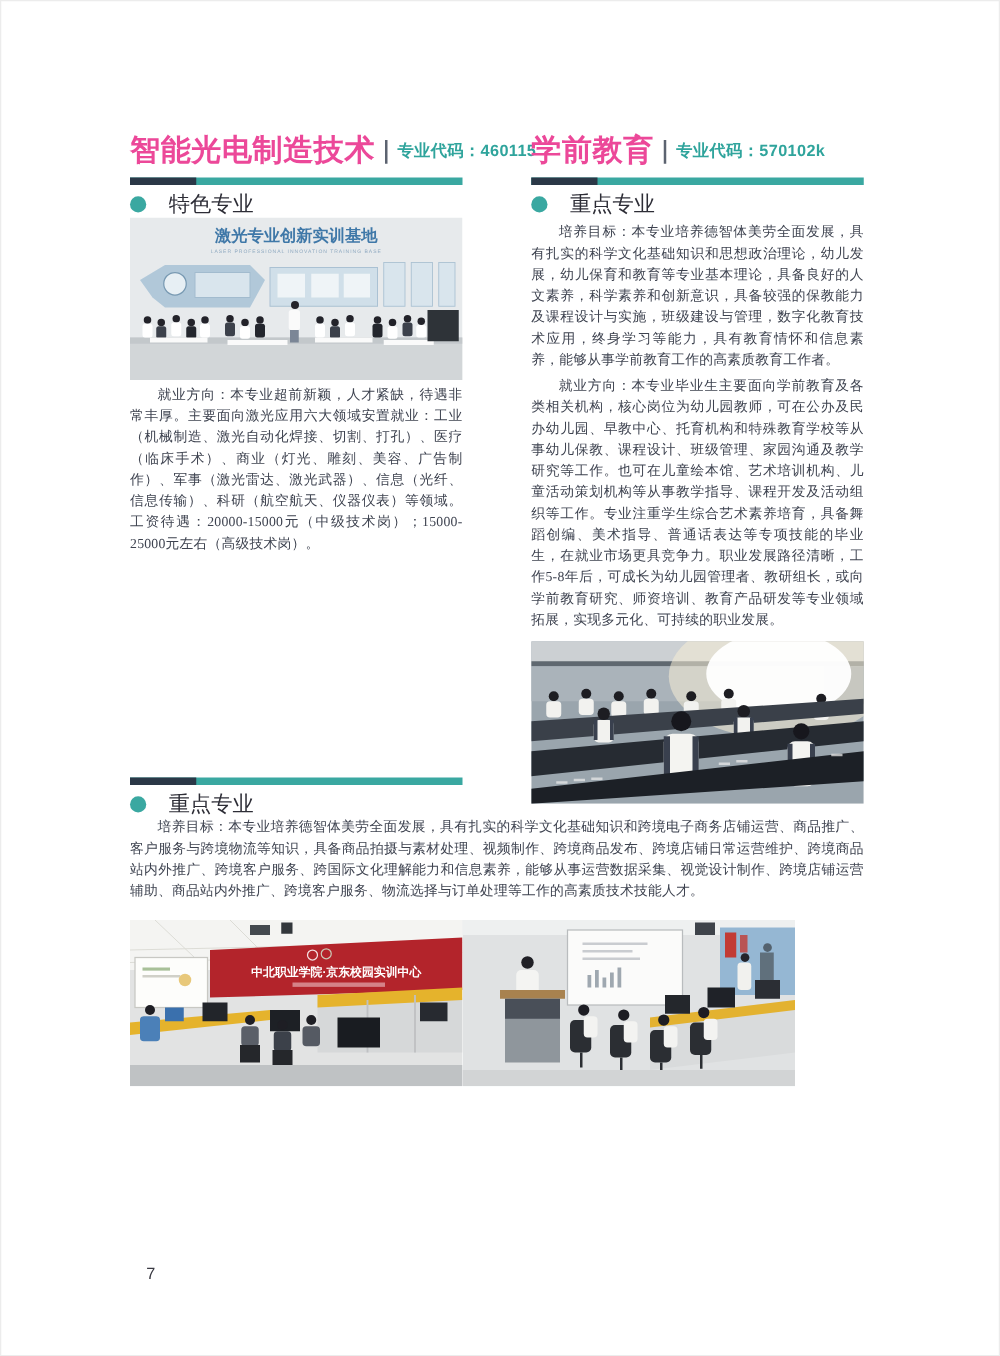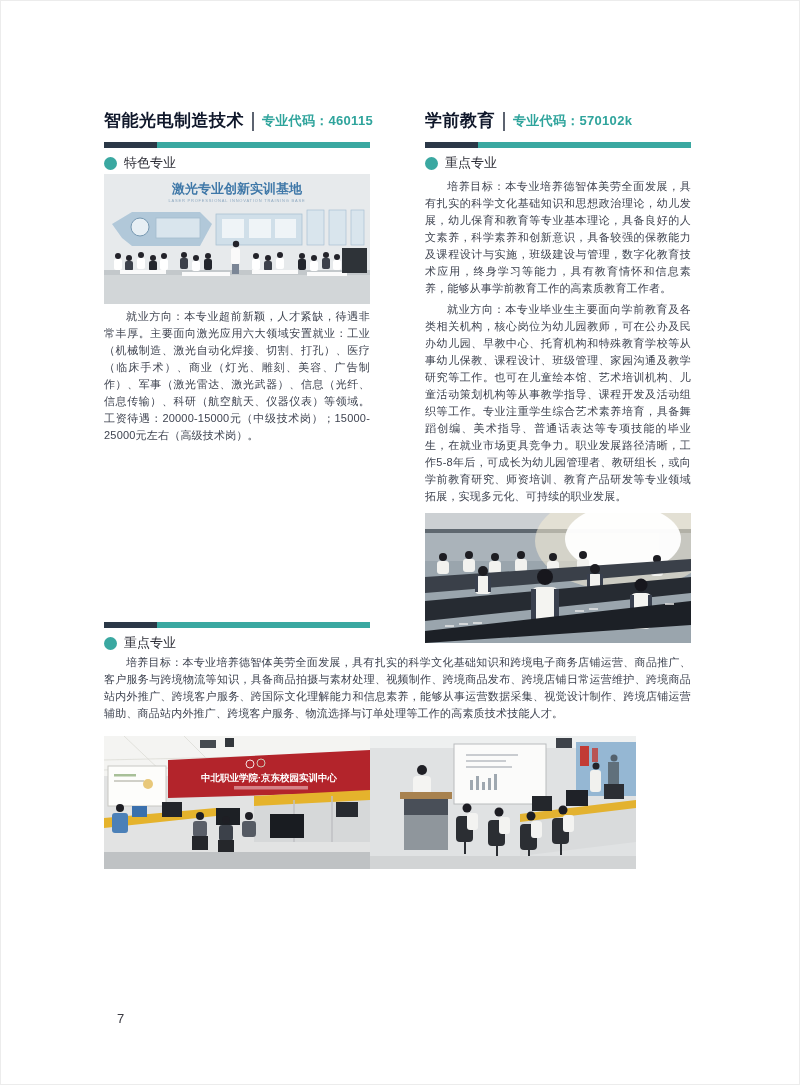--- a/index.html
+++ b/index.html
@@ -7,31 +7,31 @@
   .page {
     position:relative; width:800px; height:1085px; margin:0 auto;
     background:#ffffff; border:1px solid #ececec; overflow:hidden;
     font-family:"Liberation Sans","DejaVu Sans",sans-serif;
   }
   .col { position:absolute; width:266px; }
   #col-left  { left:103px; top:106px; }
   #col-right { left:424px; top:106px; }
   #section-cross { position:absolute; left:103px; top:614px; width:587px; }
   .title-row { display:flex; align-items:center; white-space:nowrap; }
-  .m-title { font-size:17px; font-weight:bold; color:#0f172a; letter-spacing:0.5px; line-height:28px; }
+  .m-title { font-size:24px; font-weight:bold; color:#ec4899; letter-spacing:0.5px; line-height:28px; }
   .m-divider { width:2px; height:19px; background:#5c6370; margin:0 8px; flex:none; }
   .m-code { font-size:13px; font-weight:bold; color:#2fa49c; letter-spacing:0.3px; }
   .m-bar { margin-top:7px; height:6px; background:#3aa8a1; display:flex; }
   .m-bar-dark { width:53px; height:100%; background:#2b3847; flex:none; }
   .badge { display:flex; align-items:center; margin-top:8px; height:14px; }
   .badge-dot { width:13px; height:13px; border-radius:50%; background:#3aa8a1; flex:none; }
-  .badge-label { font-size:13px; color:#2d2d36; margin-left:7px; }
+  .badge-label { font-size:17px; color:#2d2d36; margin-left:18px; }
   p.body {
     margin-top:6px; font-size:11px; line-height:17px; color:#3e4350;
-    text-align:justify; text-indent:2em; letter-spacing:0.2px;
+    text-align:justify; text-indent:2em; letter-spacing:0.2px;font-family:Liberation Serif, serif;
   }
   p.body.gap { margin-top:4px; }
   #col-left p.body.first { margin-top:6px; }
   #col-right p.body.first { margin-top:8px; }
   .photo { display:block; margin-top:4px; }
   #col-right .photo { margin-top:8px; }
   .cross-header { width:266px; }
   #section-cross .badge { margin-top:8px; }
   #section-cross p.body.first { margin-top:4px; }
   .photo-row { display:flex; margin-top:14px; }

